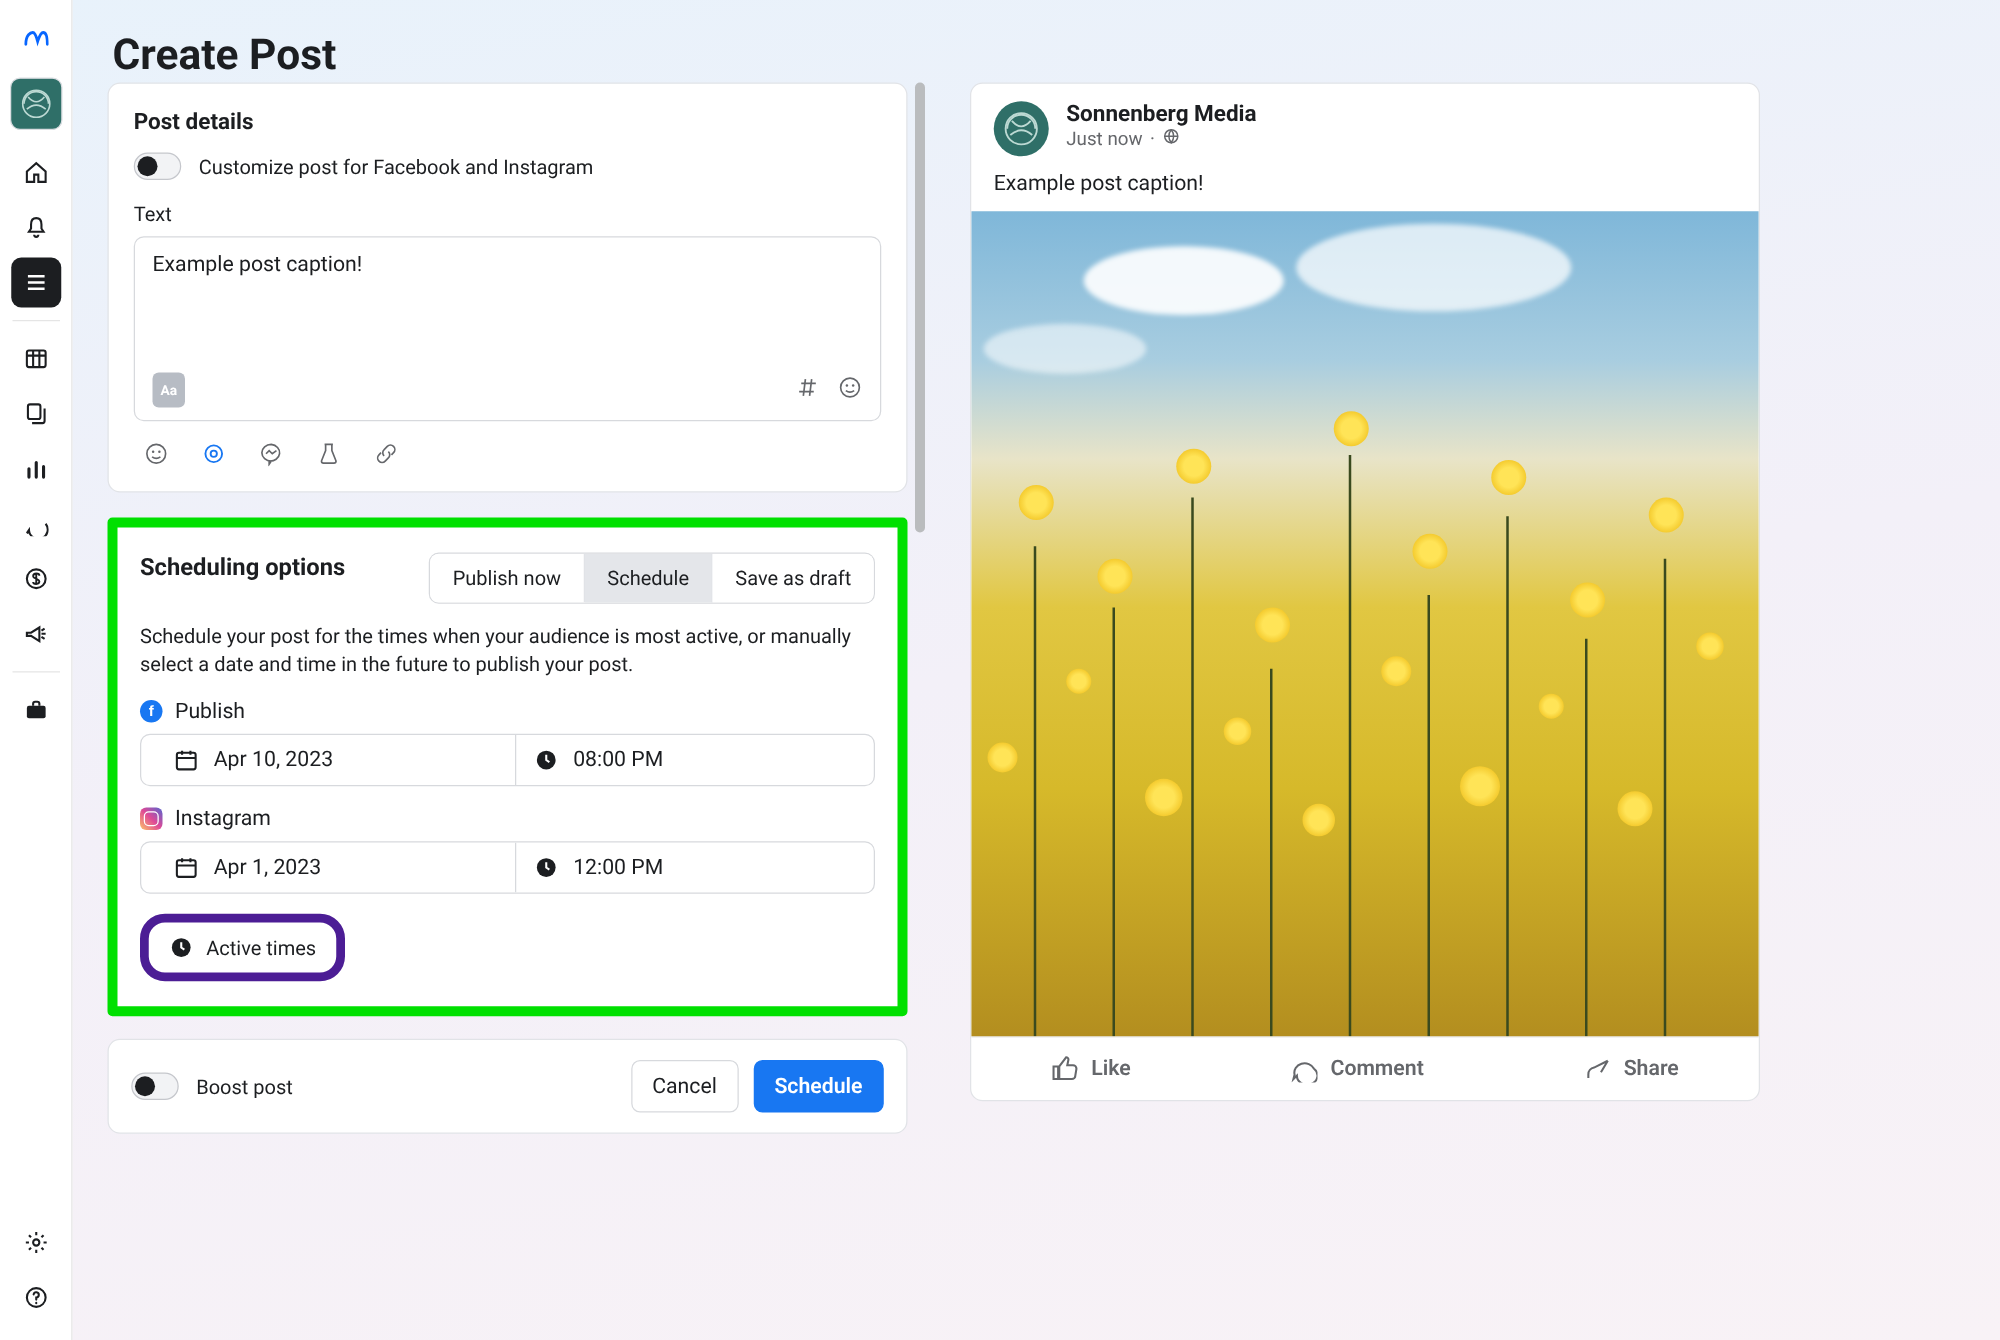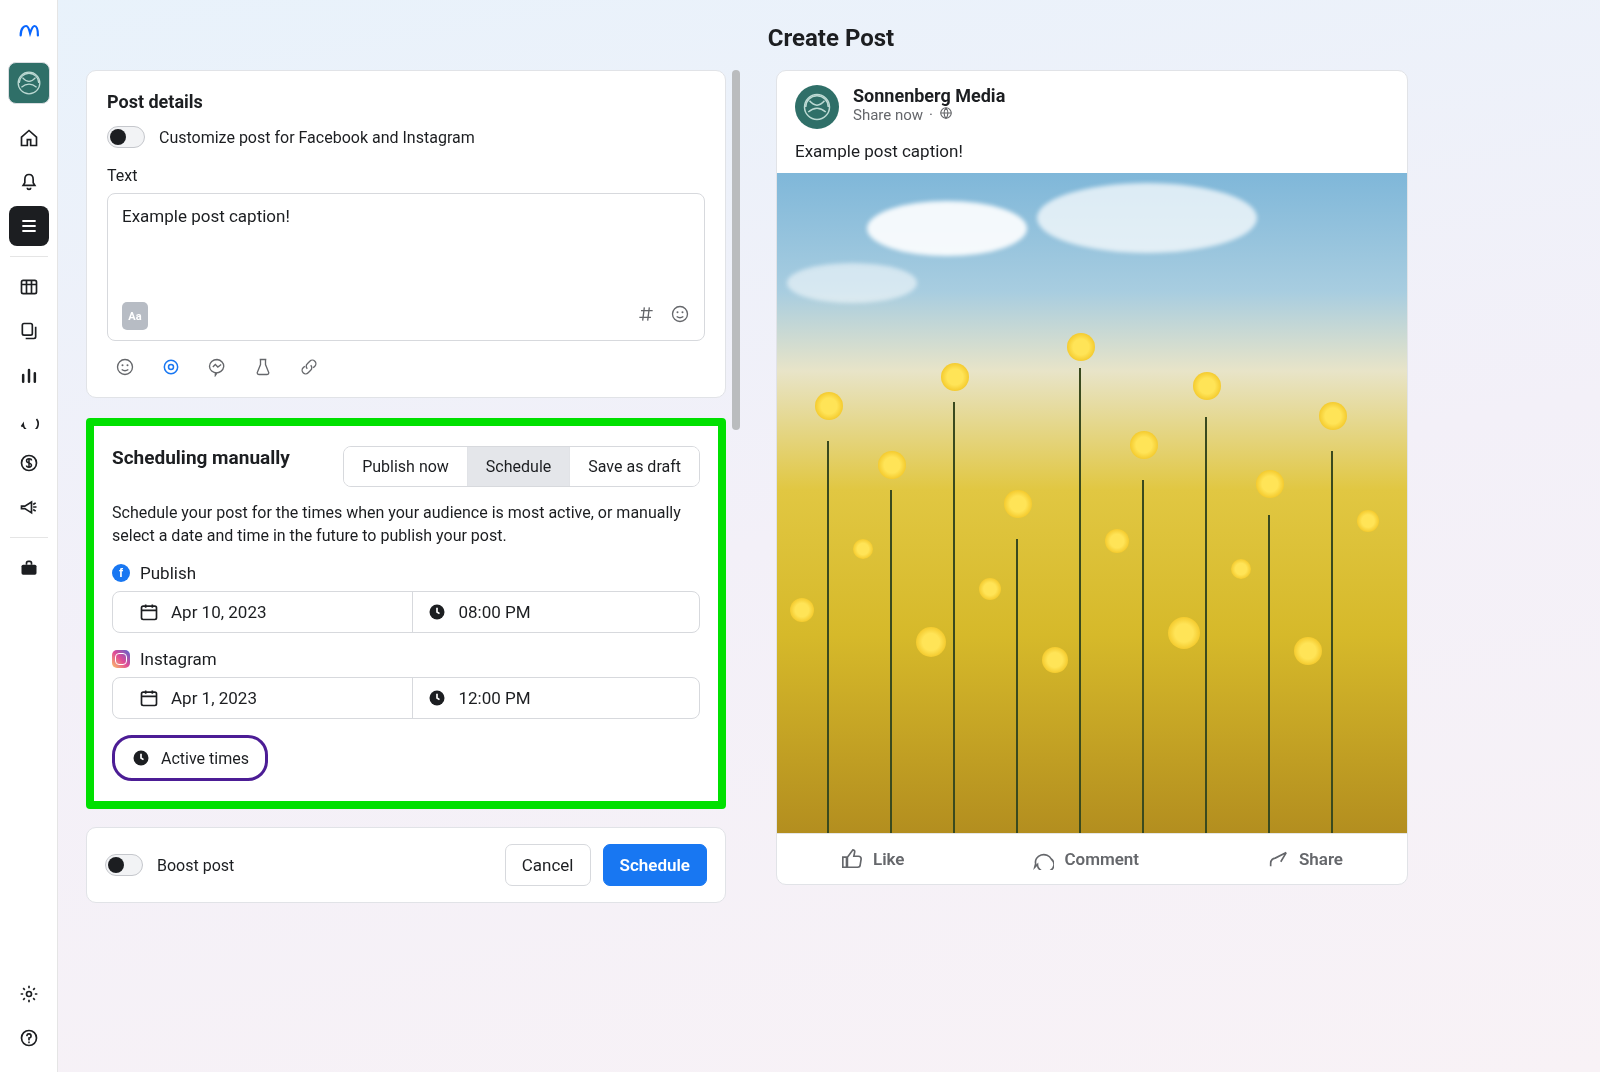--- a/index.html
+++ b/index.html
@@ -8,21 +8,21 @@
   
   .sidebar { width:58px; background:#fff; border-right:1px solid #e5e5e5; display:flex; flex-direction:column; align-items:center; padding-top:12px; gap:4px; }
   .logo { width:38px; height:38px; display:flex; align-items:center; justify-content:center; margin-bottom:8px; }
   .avatar-small { width:42px; height:42px; border-radius:8px; border:1px solid #dadde1; background:#2f6f68; display:flex; align-items:center; justify-content:center; margin-bottom:10px; }
   .side-btn { width:40px; height:40px; display:flex; align-items:center; justify-content:center; border-radius:8px; color:#1c1e21; }
   .side-btn.active { background:#1c1e21; color:#fff; }
   .side-sep { width:38px; height:1px; background:#e5e5e5; margin:6px 0; }
   .sidebar-spacer { flex:1; }
   
   .main { flex:1; padding:10px 28px 20px 28px; overflow:hidden; position:relative; }
-  h1.page-title { font-size:24px; font-weight:700; margin:14px 0 18px 4px;text-align:center; }
+  h1.page-title { font-size:34px; font-weight:700; margin:14px 0 2px 4px; }
   .columns { display:flex; gap:50px; }
   .left-col { width:640px; position:relative; }
   .right-col { width:632px; }
   .scrollbar-fake { position:absolute; right:-14px; top:0; width:8px; height:360px; background:#babcbe; border-radius:4px; }
   
   .card { background:#fff; border:1px solid #e1e3e7; border-radius:10px; padding:20px 20px 16px 20px; margin-bottom:20px; }
   .card h2 { font-size:18px; font-weight:700; margin-bottom:14px; }
   .toggle-row { display:flex; align-items:center; gap:14px; margin-bottom:18px; }
   .toggle { width:38px; height:22px; border-radius:12px; border:1px solid #c5c7cc; background:#f2f3f5; position:relative; }
   .toggle .knob { position:absolute; width:16px; height:16px; border-radius:50%; background:#1c1e21; left:2px; top:2px; }
@@ -44,21 +44,21 @@
   .tab-btn:last-child { border-right:none; }
   .tab-btn.active { background:#e4e6ea; }
   .sched-desc { font-size:16px; line-height:1.45; color:#1c1e21; margin-bottom:16px; }
   .platform-row { display:flex; align-items:center; gap:10px; font-size:17px; margin:10px 0 8px 0; }
   .fb-icon { width:18px; height:18px; border-radius:50%; background:#1877f2; display:flex; align-items:center; justify-content:center; color:#fff; font-weight:700; font-size:12px; font-family:Arial; }
   .ig-icon { width:18px; height:18px; border-radius:5px; background:linear-gradient(45deg,#fdc468,#df4996,#5565d0); position:relative; }
   .ig-icon::after { content:''; position:absolute; inset:3px; border:1.5px solid #fff; border-radius:4px; }
   .date-time-row { display:flex; border:1px solid #d7d9dd; border-radius:8px; overflow:hidden;padding-left:12px; }
   .date-cell, .time-cell { flex:1; display:flex; align-items:center; gap:12px; padding:10px 14px; font-size:17px; }
   .date-cell { border-right:1px solid #d7d9dd; }
-  .active-times { display:inline-flex; align-items:center; gap:10px; border:3px solid #4c1d95; border-radius:20px; padding:10px 16px; font-size:16px; margin-top:16px; }
+  .active-times { display:inline-flex; align-items:center; gap:10px; border:7px solid #4c1d95; border-radius:20px; padding:10px 16px; font-size:16px; margin-top:16px; }
   
   .boost-card { background:#fff; border:1px solid #e1e3e7; border-radius:10px; padding:16px 18px; display:flex; justify-content:space-between; align-items:center; }
   .boost-left { display:flex; align-items:center; gap:14px; }
   .btn { padding:10px 16px; font-size:17px; border-radius:7px; border:1px solid #d7d9dd; background:#fff; }
   .btn.primary { background:#1877f2; color:#fff; border-color:#1877f2; font-weight:600; }
   
   .preview-card { background:#fff; border:1px solid #e1e3e7; border-radius:10px; overflow:hidden; }
   .preview-head { display:flex; align-items:flex-start; gap:14px; padding:14px 18px 4px 18px; }
   .preview-avatar { width:44px; height:44px; border-radius:50%; background:#2f6f68; display:flex; align-items:center; justify-content:center; }
   .preview-name { font-size:18px; font-weight:700; }
@@ -223,21 +223,21 @@
                   <path d="M9 3 V9 L5 19 A2 2 0 0 0 7 21 H17 A2 2 0 0 0 19 19 L15 9 V3 M8 3 H16" fill="none" stroke="currentColor" stroke-width="1.6"></path>
                 </svg></span>
             <span><svg class="ic" viewBox="0 0 24 24">
                   <path d="M10 14 A4 4 0 0 1 10 8 L13 5 A4 4 0 0 1 19 11 L17 13 M14 10 A4 4 0 0 1 14 16 L11 19 A4 4 0 0 1 5 13 L7 11" fill="none" stroke="currentColor" stroke-width="1.6"></path>
                 </svg></span>
           </div>
         </div>
 
         <div class="sched-card">
           <div class="sched-head">
-            <div class="sched-title">Scheduling manually</div>
+            <div class="sched-title">Scheduling options</div>
             <div class="tab-group">
               <div class="tab-btn">Publish now</div>
               <div class="tab-btn active">Schedule</div>
               <div class="tab-btn">Save as draft</div>
             </div>
           </div>
           <p class="sched-desc">Schedule your post for the times when your audience is most active, or manually select a date and time in the future to publish your post.</p>
 
           <div class="platform-row">
             <span class="fb-icon">f</span>
@@ -309,21 +309,21 @@
           <div class="preview-head">
             <div class="preview-avatar">
               <svg viewBox="0 0 24 24" width="30" height="30">
                   <circle cx="12" cy="12" r="10" fill="none" stroke="#bcd9d3" stroke-width="1.2"></circle>
                   <path d="M12 3 A9 9 0 0 1 21 12 M12 3 A9 9 0 0 0 3 12 M6 7 Q12 14 18 7 M5 16 Q12 10 19 16" stroke="#bcd9d3" stroke-width="1.2" fill="none"></path>
                 </svg>
             </div>
             <div>
               <div class="preview-name">Sonnenberg Media</div>
               <div class="preview-meta">
-                <span>Share now</span>
+                <span>Just now</span>
                 <span>·</span>
                 <span><svg width="14" height="14" viewBox="0 0 24 24">
                       <circle cx="12" cy="12" r="9" fill="none" stroke="#65676b" stroke-width="2"></circle>
                       <path d="M3 12 H21 M12 3 A14 14 0 0 1 12 21 A14 14 0 0 1 12 3" fill="none" stroke="#65676b" stroke-width="2"></path>
                     </svg></span>
               </div>
             </div>
           </div>
           <div class="preview-caption">Example post caption!</div>
           <div class="preview-image">

